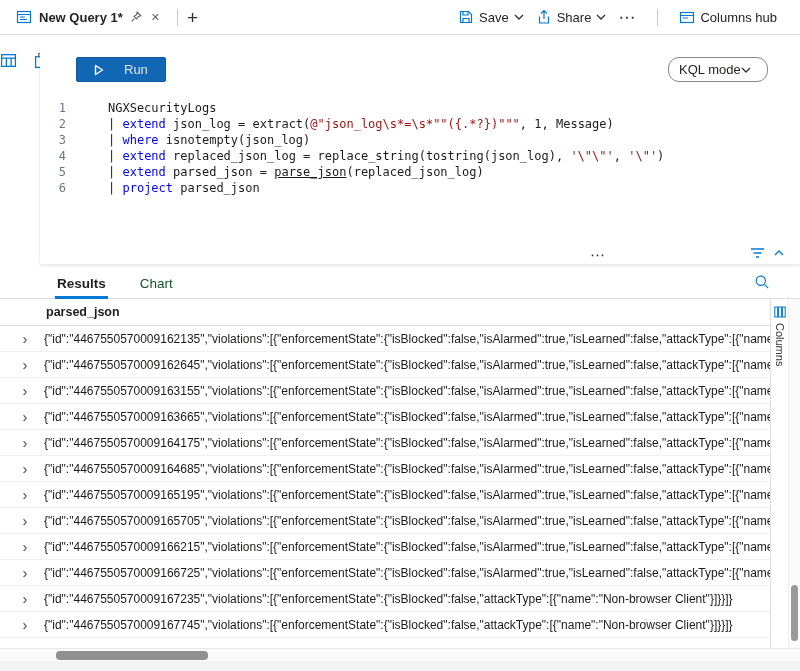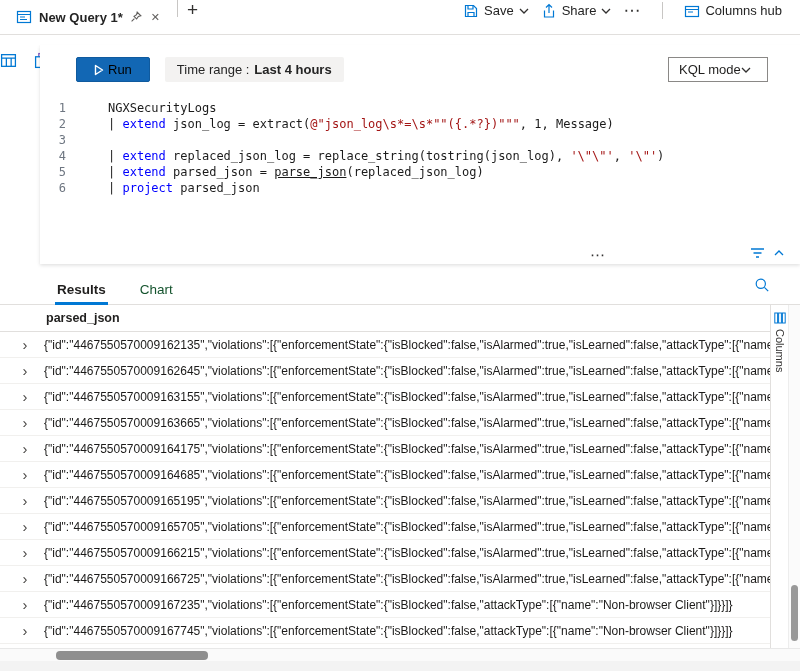--- a/index.html
+++ b/index.html
@@ -7,68 +7,68 @@
   body {
     width: 800px; height: 671px; overflow: hidden; position: relative;
     font-family: "Liberation Sans", sans-serif; color: #201f1e; background: #fff;
     font-size: 13px;
   }
   button { background: none; border: none; padding: 0; font: inherit; color: #242424;
     cursor: pointer; display: inline-flex; align-items: center; gap: 5px; }
   .icon { display: inline-flex; align-items: center; }
 
   
-  .topbar { height: 35px; display: flex; align-items: flex-start;
-    border-bottom: 1px solid #e1dfdd; padding: 0 18px 0 8px; }
+  .topbar { height: 35px; display: flex; align-items: center;
+    border-bottom: 1px solid #e1dfdd; padding: 0 23px 0 8px; }
   .tab { display: flex; align-items: center; gap: 7px; padding: 0 8px; height: 100%; }
   .tab-title { font-weight: 700; font-size: 13px; color: #242424; }
   .tab-close { color: #605e5c; font-size: 11px; margin-left: 2px; cursor: pointer; }
   .vdiv { width: 1px; height: 17px; background: #c8c6c4; margin: 0 9px; display: inline-block; }
   .new-tab { font-size: 19px; color: #323130; line-height: 1; }
   .topbar-right { margin-left: auto; display: flex; align-items: center; gap: 12px; }
   .more { font-size: 17px; letter-spacing: 1px; color: #323130; }
 
   
   .side-rail { position: absolute; left: 0; top: 36px; width: 30px;
     display: flex; flex-direction: row; align-items: center; padding-top: 16px; gap: 17px; }
   .rail-btn { cursor: pointer; }
   .fx-glyph { font-size: 11px; color: #3b3a39; font-style: italic; }
 
   
   .query-card { margin: 10px 0 0 40px; background: #fff; position: relative;
     box-shadow: 0 1.6px 3.6px rgba(0,0,0,.13), 0 0.3px 0.9px rgba(0,0,0,.10); }
   .toolbar { display: flex; align-items: center; gap: 15px; padding: 12px 16px 10px 36px; }
-  .run-btn { background: #1267b4; border: 1px solid #0f5a9e; color: #000000;
-    padding: 4px 17px; gap: 4px; border-radius: 2px; font-size: 13px; justify-content: center; }
+  .run-btn { background: #1267b4; border: 1px solid #0f5a9e; color: #e5e5e5;
+    padding: 4px 17px; gap: 20px; border-radius: 2px; font-size: 13px; justify-content: center; }
   .pill { background: #f3f2f1; padding: 5px 12px; border-radius: 2px; display: flex; gap: 5px;
     cursor: pointer; color: #242424; }
   .pill b { font-weight: 700; }
   .mode-select { margin-left: auto; margin-right: 16px; border: 1px solid #8a8886; background: #fff;
-    border-radius: 0; padding: 4px 16px 4px 10px; display: flex; align-items: center;
+    border-radius: 11px; padding: 4px 16px 4px 10px; display: flex; align-items: center;
     justify-content: space-between; min-width: 100px; cursor: pointer; }
 
   .editor { height: 148px; padding-top: 8px; overflow: hidden;
     font-family: "DejaVu Sans Mono", "Liberation Mono", monospace; font-size: 12px; line-height: 16px; }
   .code-line { display: flex; }
   .ln { width: 42px; flex: none; text-align: right; padding-right: 16px; color: #6e7681; }
   .code-text { white-space: pre; color: #1b1b1b; padding-left: 26px; }
   .tok-k { color: #0000ff; }
   .tok-s { color: #a31515; }
   .tok-u { text-decoration: underline; }
 
   .editor-bottom { height: 24px; position: relative; }
   .splitter-handle { position: absolute; left: 550px; bottom: 0; color: #323130;
     font-size: 15px; letter-spacing: 1px; cursor: row-resize; }
   .editor-corner-icons { position: absolute; right: 16px; bottom: 5px;
     display: flex; align-items: center; gap: 9px; }
 
   
   .results { position: absolute; left: 0; right: 0; top: 265px; bottom: 0;
     display: flex; flex-direction: column; }
-  .tabs-row { display: flex; align-items: flex-end; gap: 30px; padding-left: 55px; height: 40px;
+  .tabs-row { display: flex; align-items: flex-end; gap: 30px; padding-left: 55px; height: 34px;
     border-bottom: 1px solid #e1dfdd; flex: none; }
   .rtab { font-size: 13.5px; padding: 7px 2px; position: relative; cursor: pointer; color: #14532d; }
   .rtab.active { font-weight: 700; color: #201f1e; }
   .rtab.active::after { content: ""; position: absolute; left: 0; right: 0; bottom: -1px;
     height: 3px; background: #0078d4; }
   .search-btn { margin-left: auto; margin-right: 30px; align-self: center; }
 
   .grid-wrap { flex: 1; display: flex; min-height: 0; }
   .grid-main { flex: 1; min-width: 0; display: flex; flex-direction: column; }
   .grid-header { height: 27px; line-height: 26px; padding-left: 46px; font-weight: 700;
@@ -186,24 +186,20 @@
 <section class="query-card">
   <div class="toolbar">
     <button class="run-btn">
       <span class="icon">
         <svg width="10" height="12" viewBox="0 0 10 12">
             <path d="M1.5 1.5l7 4.5-7 4.5z" fill="none" stroke="#fff" stroke-width="1.4" stroke-linejoin="round"></path>
           </svg>
       </span>
       <span>Run</span>
     </button>
-    <div class="pill">
-      <span>Time range :</span>
-      <b>Last 4 hours</b>
-    </div>
     <div class="mode-select">
       <span>KQL mode</span>
       <span class="icon">
         <svg width="10" height="6" viewBox="0 0 10 6">
             <path d="M1 1l4 4 4-4" fill="none" stroke="#323130" stroke-width="1.3"></path>
           </svg>
       </span>
     </div>
   </div>
 
@@ -211,20 +207,21 @@
       <div class="code-line">
         <span class="ln">1</span>
         <span class="code-text"><span class="tok-t">NGXSecurityLogs</span></span>
       </div>
       <div class="code-line">
         <span class="ln">2</span>
         <span class="code-text"><span class="tok-t">| </span><span class="tok-k">extend</span><span class="tok-t"> json_log = extract(</span><span class="tok-s">@"json_log\s*=\s*""({.*?})"""</span><span class="tok-t">, 1, Message)</span></span>
       </div>
       <div class="code-line">
         <span class="ln">3</span>
+        <span class="code-text"><span class="tok-t">| </span><span class="tok-k">where</span><span class="tok-t"> isnotempty(json_log)</span></span>
       </div>
       <div class="code-line">
         <span class="ln">4</span>
         <span class="code-text"><span class="tok-t">| </span><span class="tok-k">extend</span><span class="tok-t"> replaced_json_log = replace_string(tostring(json_log), </span><span class="tok-s">'\"\"'</span><span class="tok-t">, </span><span class="tok-s">'\"'</span><span class="tok-t">)</span></span>
       </div>
       <div class="code-line">
         <span class="ln">5</span>
         <span class="code-text"><span class="tok-t">| </span><span class="tok-k">extend</span><span class="tok-t"> parsed_json = </span><span class="tok-u">parse_json</span><span class="tok-t">(replaced_json_log)</span></span>
       </div>
       <div class="code-line">

